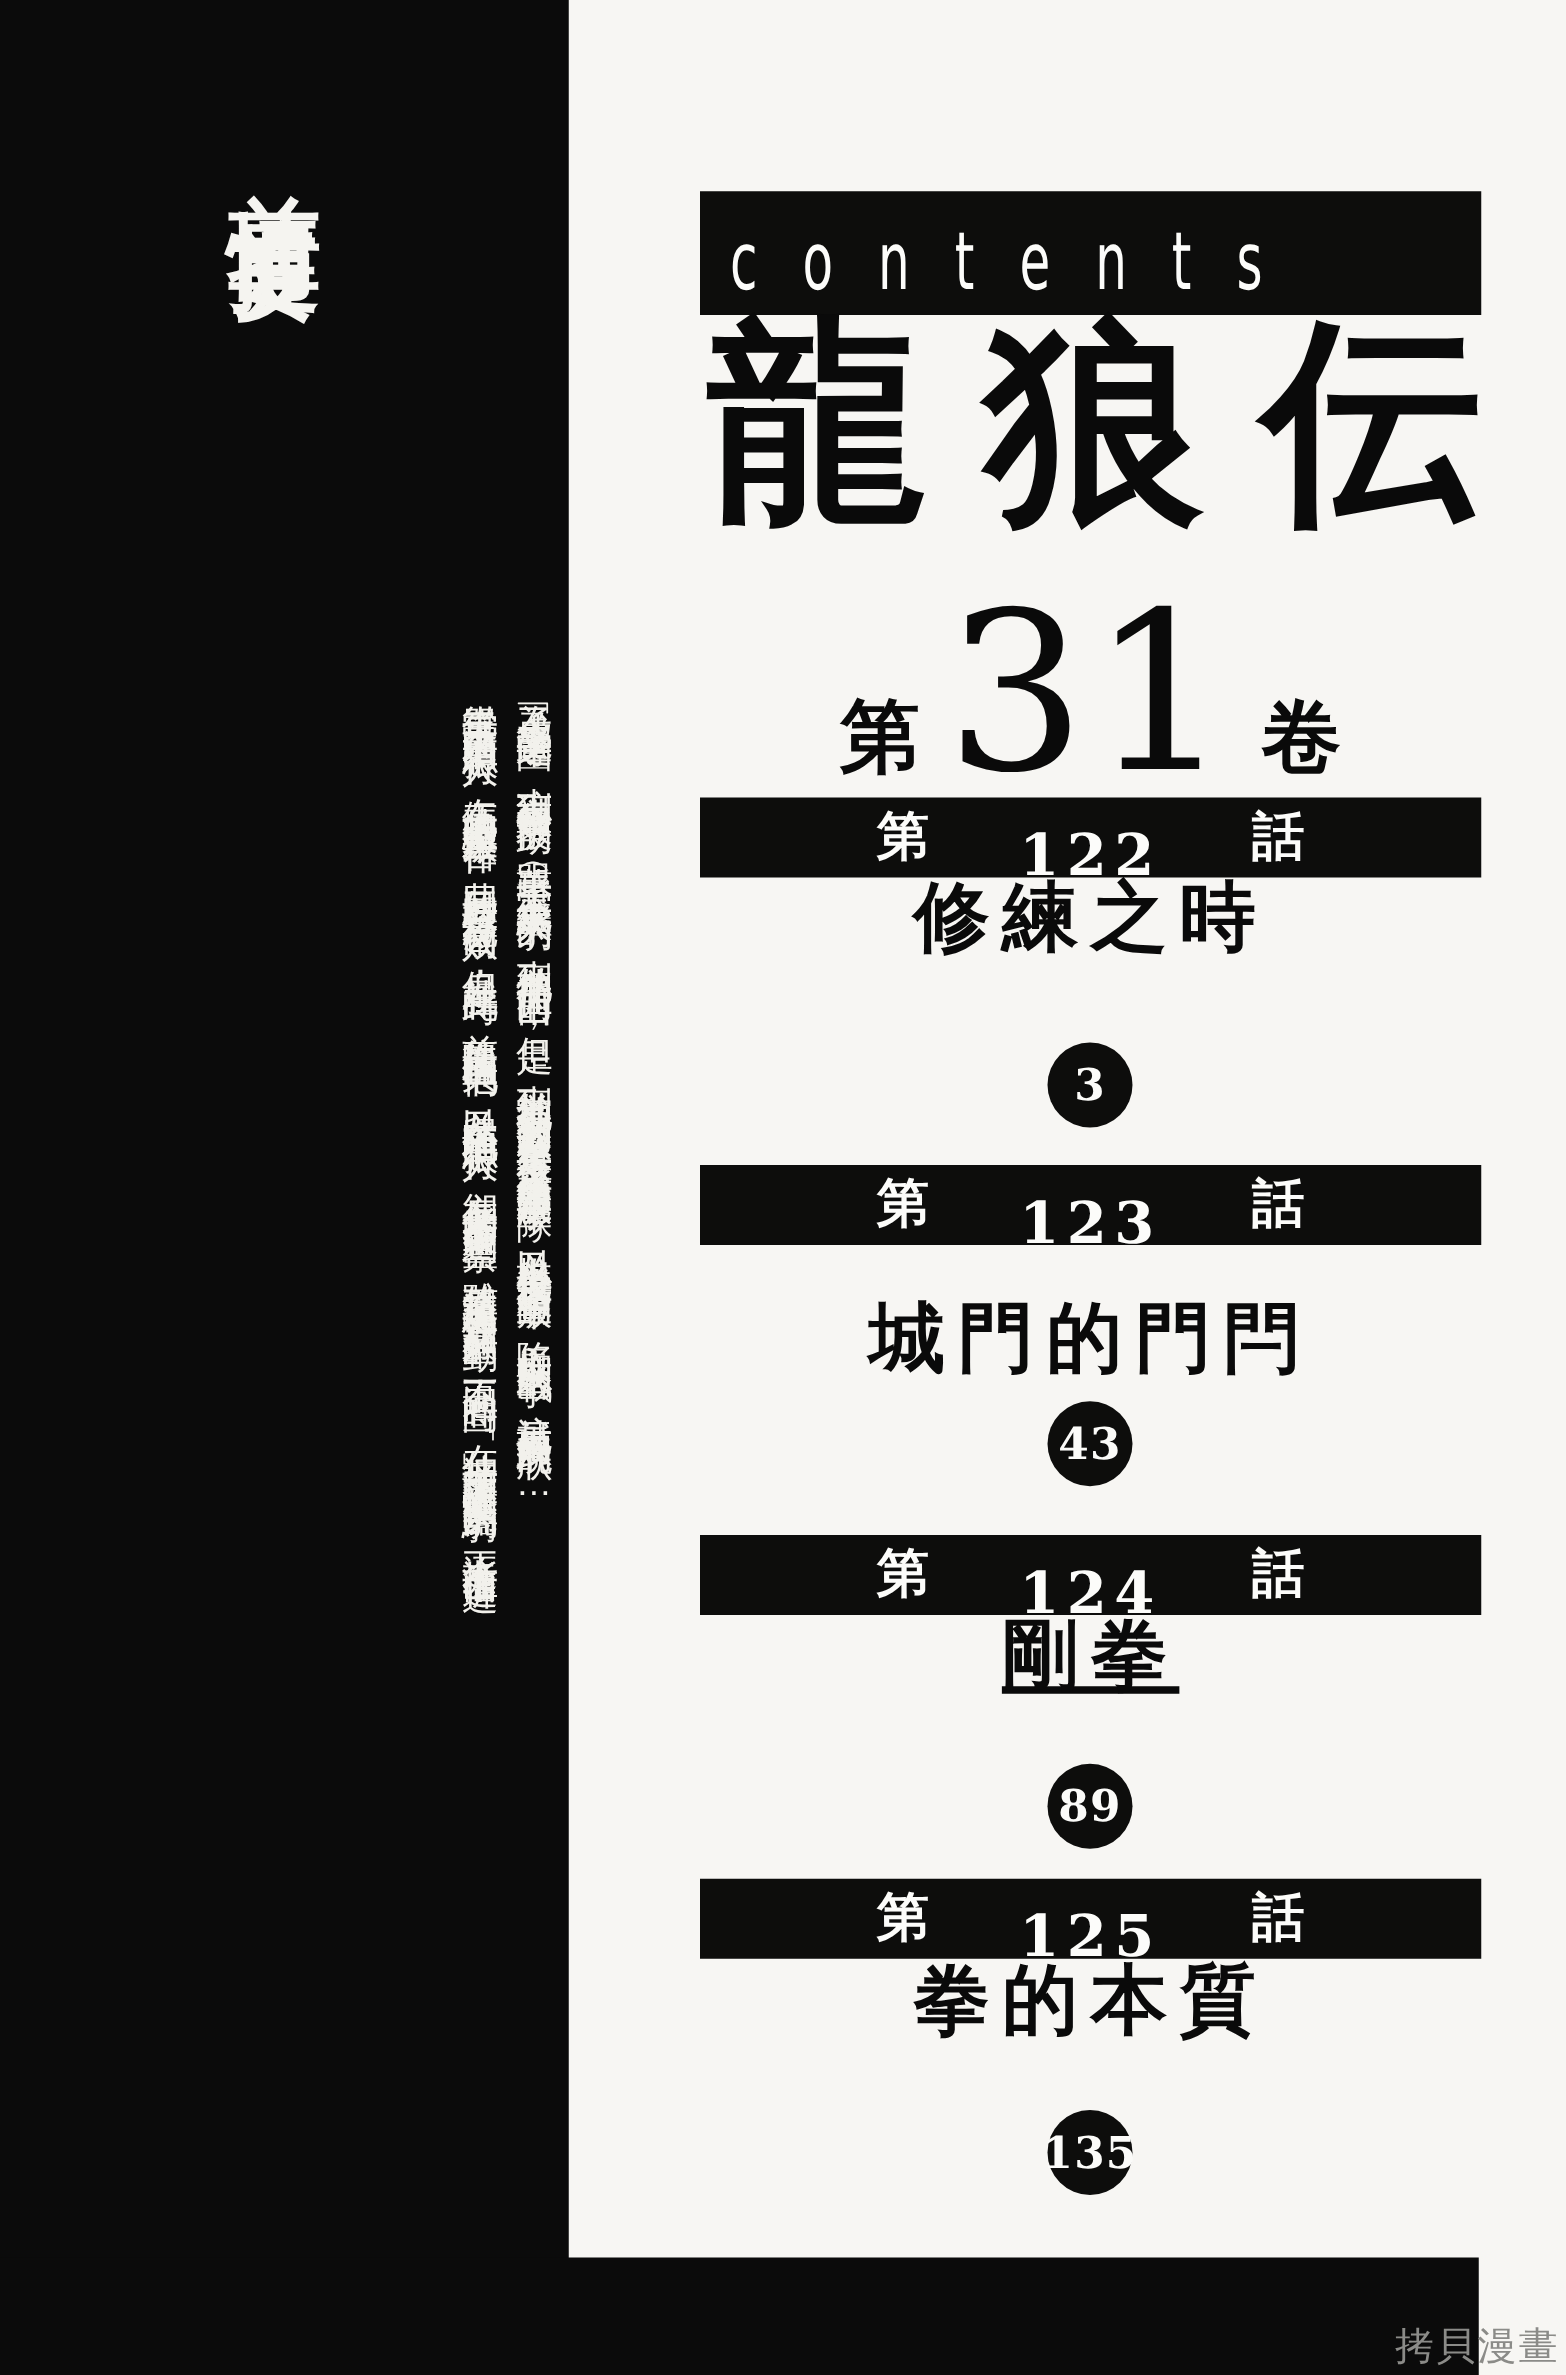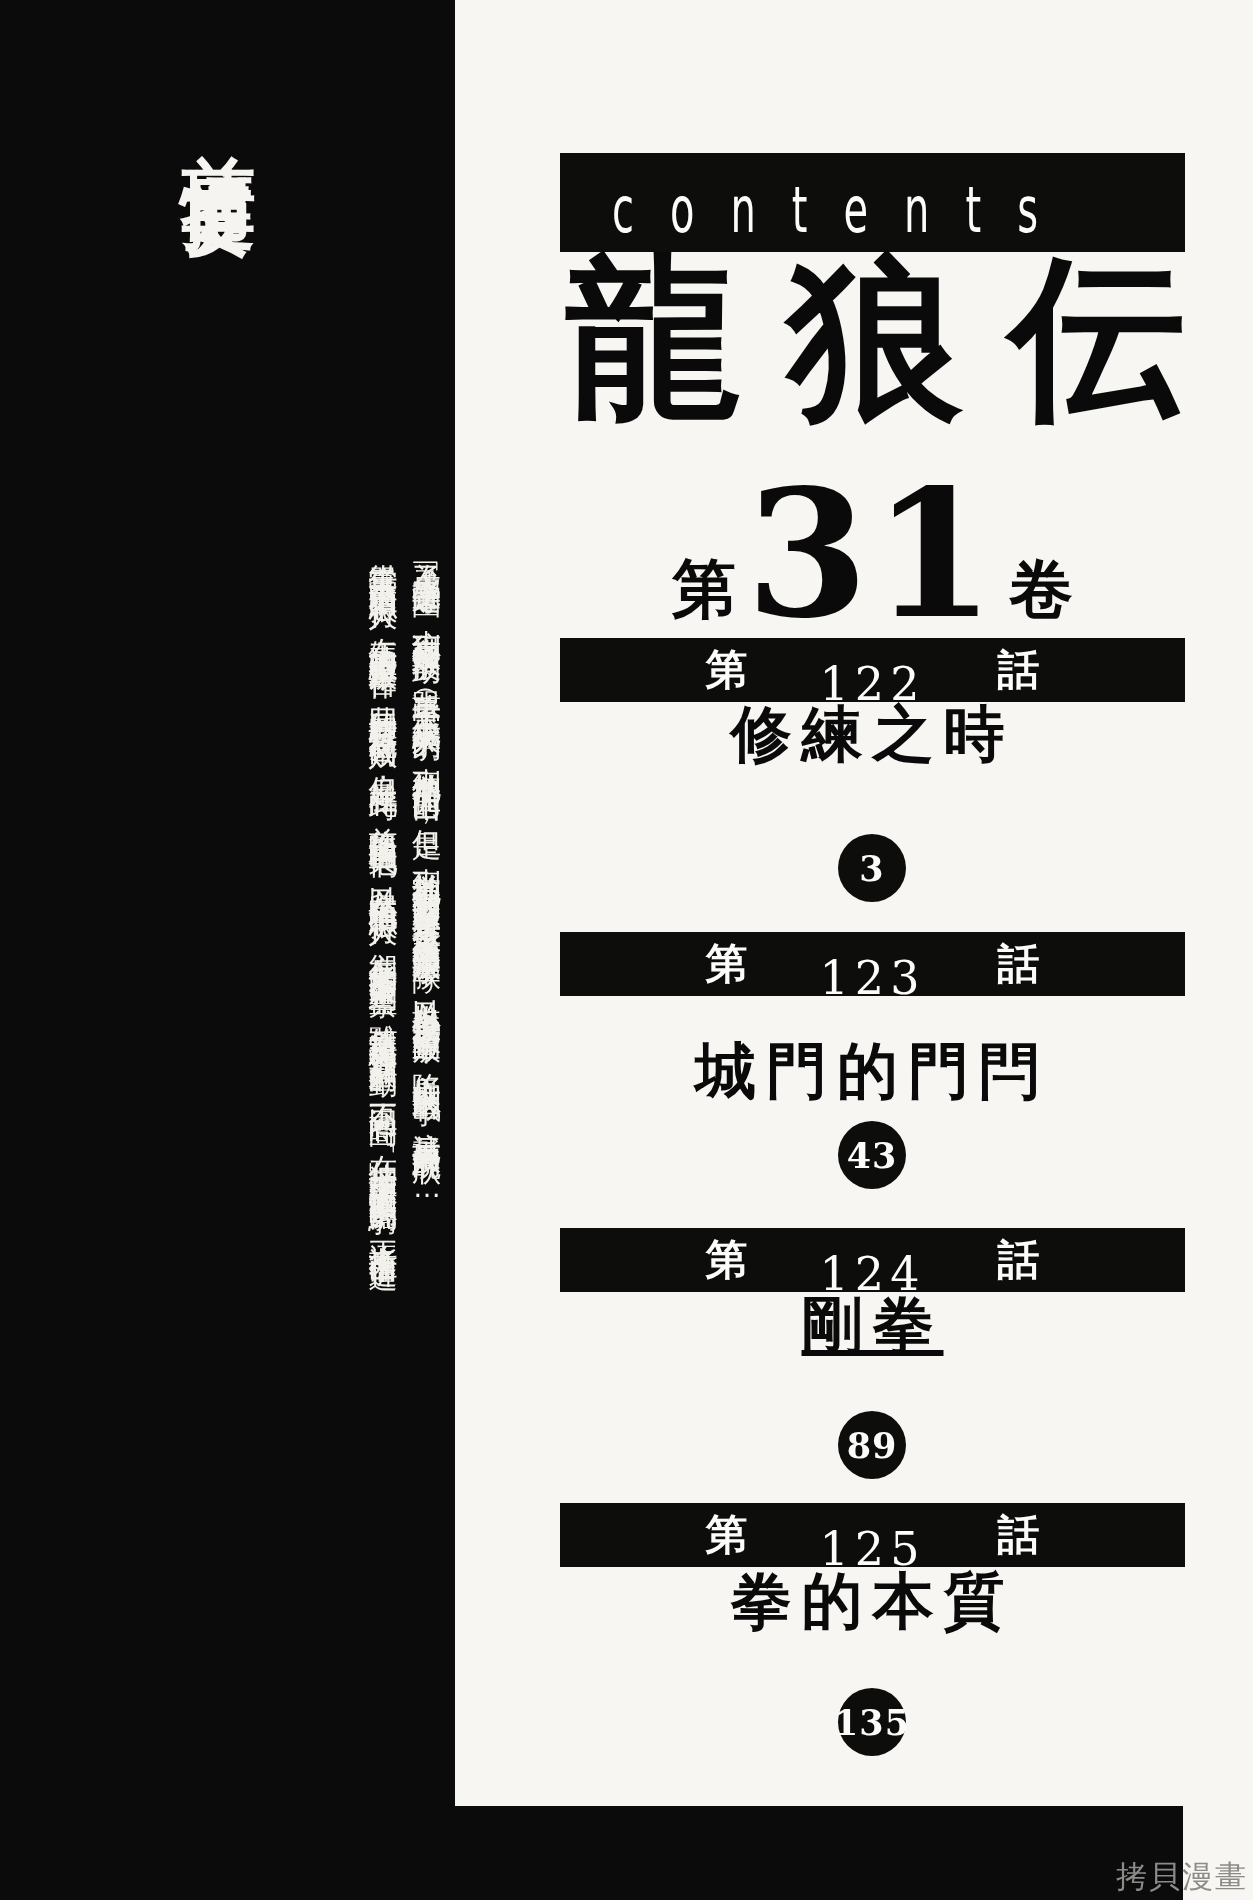--- a/index.html
+++ b/index.html
@@ -22,21 +22,21 @@
     position:absolute;left:56px;top:512px;width:392px;height:1098px;
     writing-mode:vertical-rl;text-orientation:upright;
     color:#f2f1ec;font-size:29px;line-height:43.5px;letter-spacing:3px;
     font-family:"Liberation Sans",sans-serif;
   }
   .recap-text p{margin:0;text-indent:1em;}
   
   .contents-bar{
     position:absolute;left:560px;top:153px;width:625px;height:99px;
     background:#0d0d0c;display:flex;align-items:flex-end;
-    padding:0 0 10px 52px;box-sizing:border-box;
+    padding:0 0 10px 24px;box-sizing:border-box;
   }
   .contents-text{
     color:#fcfcfa;font-family:"DejaVu Sans",sans-serif;
     font-size:40px;font-weight:normal;letter-spacing:36px;line-height:1;
     transform:scaleY(1.6);transform-origin:bottom left;
   }
   .series-title{
     position:absolute;left:565px;top:252px;width:620px;height:182px;
     display:flex;justify-content:space-between;align-items:flex-start;
     font-size:176px;line-height:1;font-weight:bold;color:#0a0a0a;
@@ -44,32 +44,32 @@
   }
   .volume-row{
     position:absolute;left:560px;top:436px;width:625px;height:200px;
     display:flex;justify-content:space-between;align-items:flex-end;
     padding:0 112px;box-sizing:border-box;color:#0a0a0a;
   }
   .volume-prefix,.volume-suffix{
     font-size:64px;font-weight:bold;line-height:1;margin-bottom:14px;
   }
   .volume-number{
-    font-size:176px;font-weight:bold;line-height:0.92;
+    font-size:176px;font-weight:normal;line-height:0.92;
     font-family:"DejaVu Serif",serif;letter-spacing:4px;
   }
   
   .chapter-bar{
     position:absolute;left:560px;width:625px;height:64px;background:#0d0d0c;
     display:flex;align-items:center;justify-content:center;gap:72px;
     color:#fcfcfa;
   }
   .bar-cjk{font-size:42px;font-weight:bold;line-height:1;}
   .bar-num{
-    font-size:46px;font-weight:normal;line-height:1;letter-spacing:6px;
+    font-size:46px;font-weight:bold;line-height:1;letter-spacing:6px;
     font-family:"DejaVu Serif",serif;
     margin-top:28px;
   }
   .chapter-title{
     position:absolute;left:560px;width:625px;text-align:center;
     font-size:61px;font-weight:bold;letter-spacing:10px;line-height:1.05;
     color:#0a0a0a;font-family:"Liberation Serif",serif;white-space:nowrap;
   }
   .page-badge{
     position:absolute;left:838px;width:68px;height:68px;border-radius:50%;

